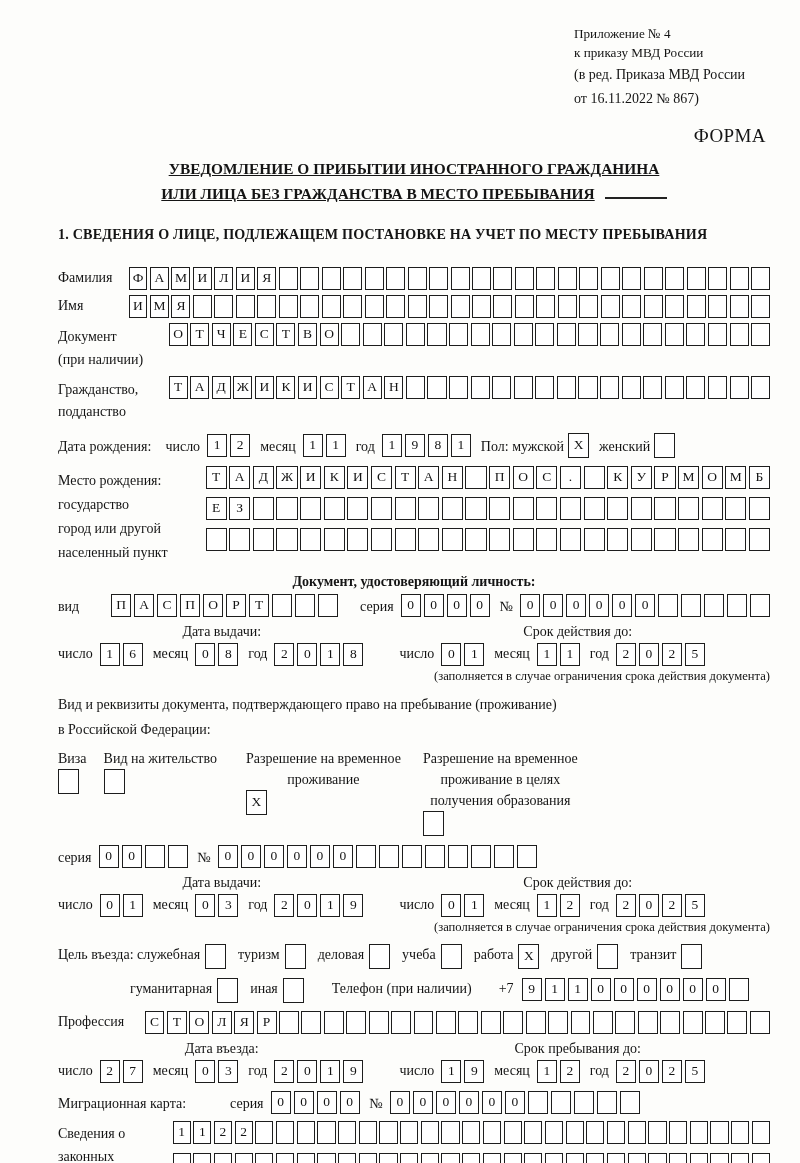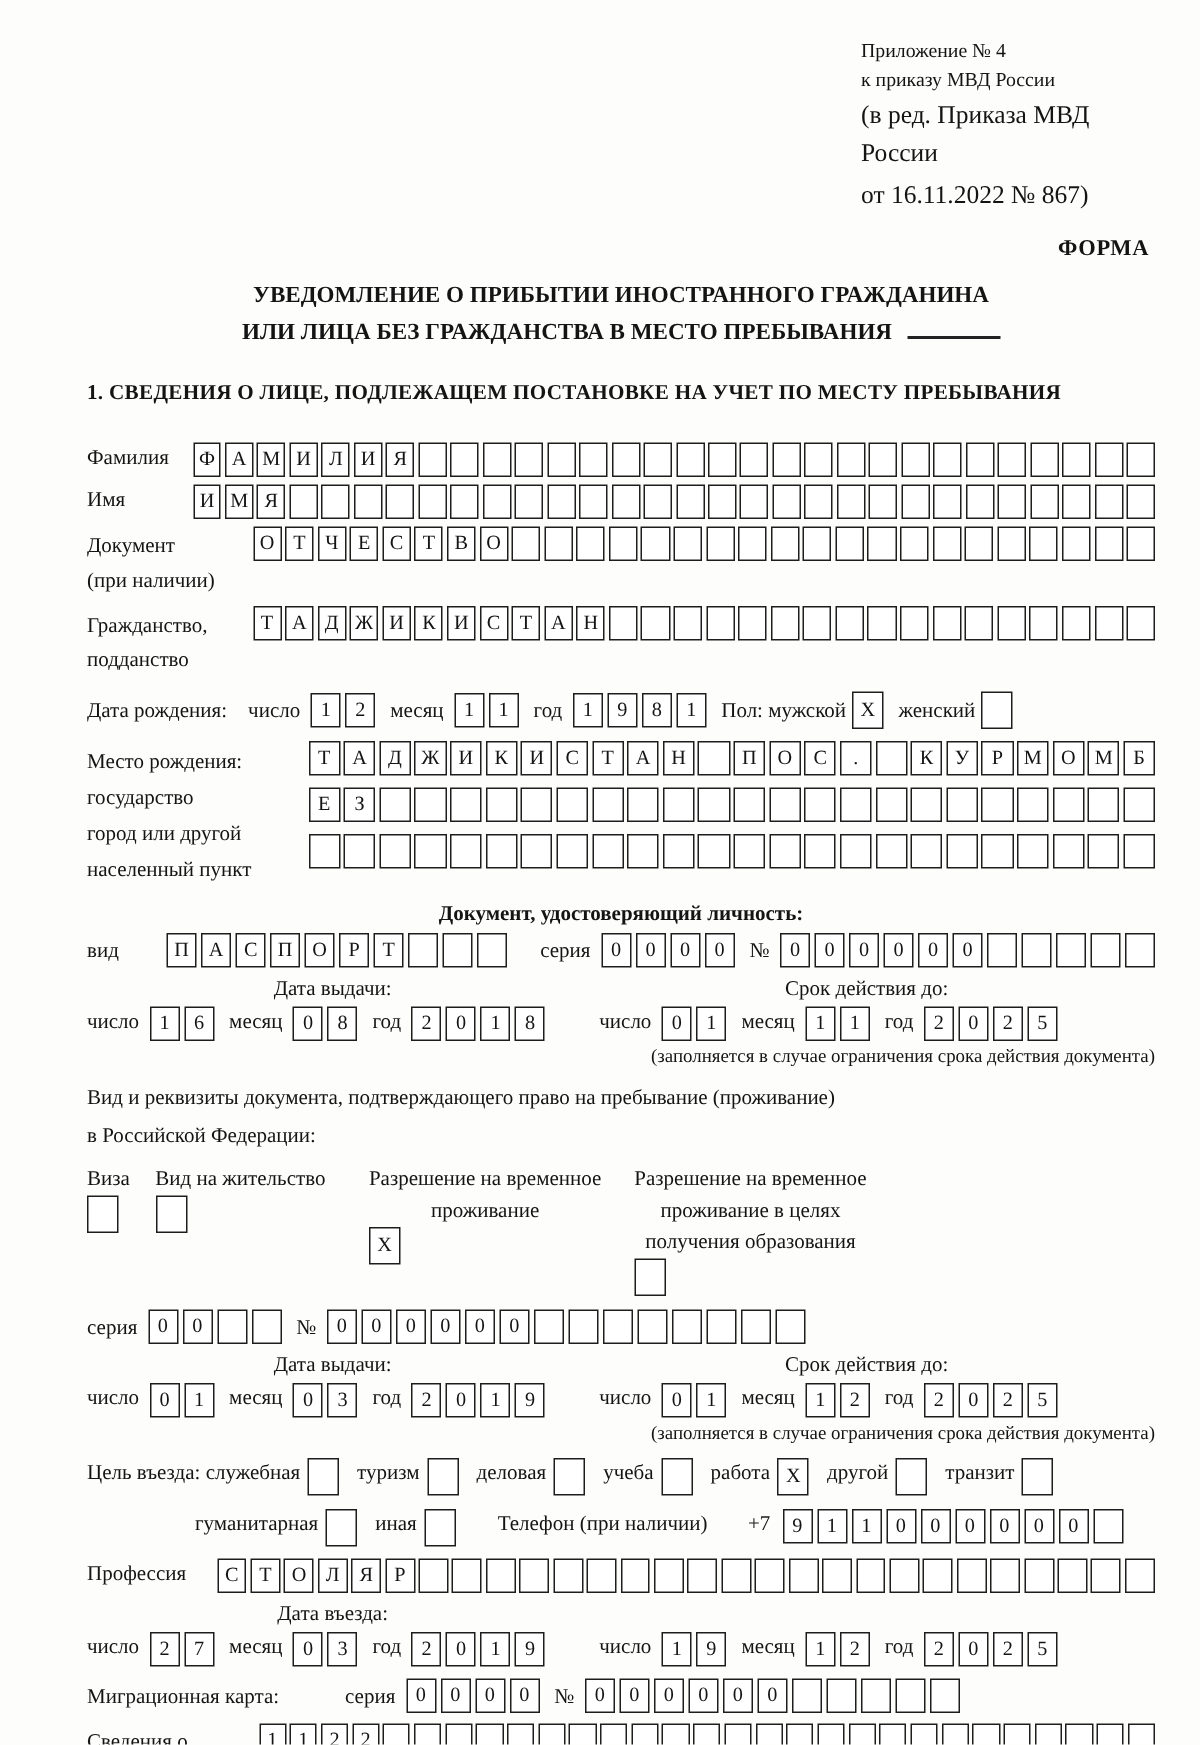--- a/index.html
+++ b/index.html
@@ -4,23 +4,23 @@
 <style>
   * { box-sizing: border-box; margin: 0; padding: 0; }
   html,body { width: 800px; height: 1163px; }
   body {
     background: #fdfdfb; color: #141414; overflow: hidden;
     font-family: "Liberation Serif", "DejaVu Serif", serif;
   }
   .page { padding: 24px 30px 0 58px; width: 800px; }
 
   .appendix { margin-left: auto; width: 196px; font-size: 13.2px; line-height: 1.45; }
-  .appendix .small { font-size: 17px; margin-top: 3px; }
-  .form-label { text-align: right; font-weight: bold; font-size: 15px; margin-top: 16px; padding-right: 4px; letter-spacing: .4px; }
-  .title { text-align: center; font-weight: bold; font-size: 15.4px; margin-top: 10px; line-height: 1.6; }
+  .appendix .small { font-size: 14px; margin-top: 3px; }
+  .form-label { text-align: right; font-weight: normal; font-size: 19px; margin-top: 16px; padding-right: 4px; letter-spacing: .4px; }
+  .title { text-align: center; font-weight: bold; font-size: 15.4px; margin-top: 10px; line-height: 1.6; text-decoration: underline; }
   .blank-line { display: inline-block; width: 62px; border-bottom: 2px solid #222; margin-left: 10px; }
   .section-heading { font-weight: bold; font-size: 14.1px; margin-top: 20px; margin-bottom: 24px; letter-spacing: .2px; }
 
   .row { display: flex; align-items: flex-start; margin-top: 5px; font-size: 14px; }
   .lbl { flex: 0 0 auto; padding-top: 3px; }
   .lbl.two { line-height: 1.6; }
   .w-name  { width: 68px; }
   .w-mid   { width: 108px; }
   .w-place { width: 145px; line-height: 1.72; }
 
@@ -601,20 +601,21 @@
         <span class="cell"></span>
         <span class="cell"></span>
         <span class="cell"></span>
         <span class="cell"></span>
         <span class="cell"></span>
       </div>
   </div>
 
   <div class="dh">
     <div class="left">Дата въезда:</div>
+    <div class="right">Срок пребывания до:</div>
   </div>
   <div class="dr">
     <div class="left">
       <span class="t first">число</span>
       <span class="cf">
           <span class="cell">2</span>
           <span class="cell">7</span>
         </span>
       <span class="t">месяц</span>
       <span class="cf">

